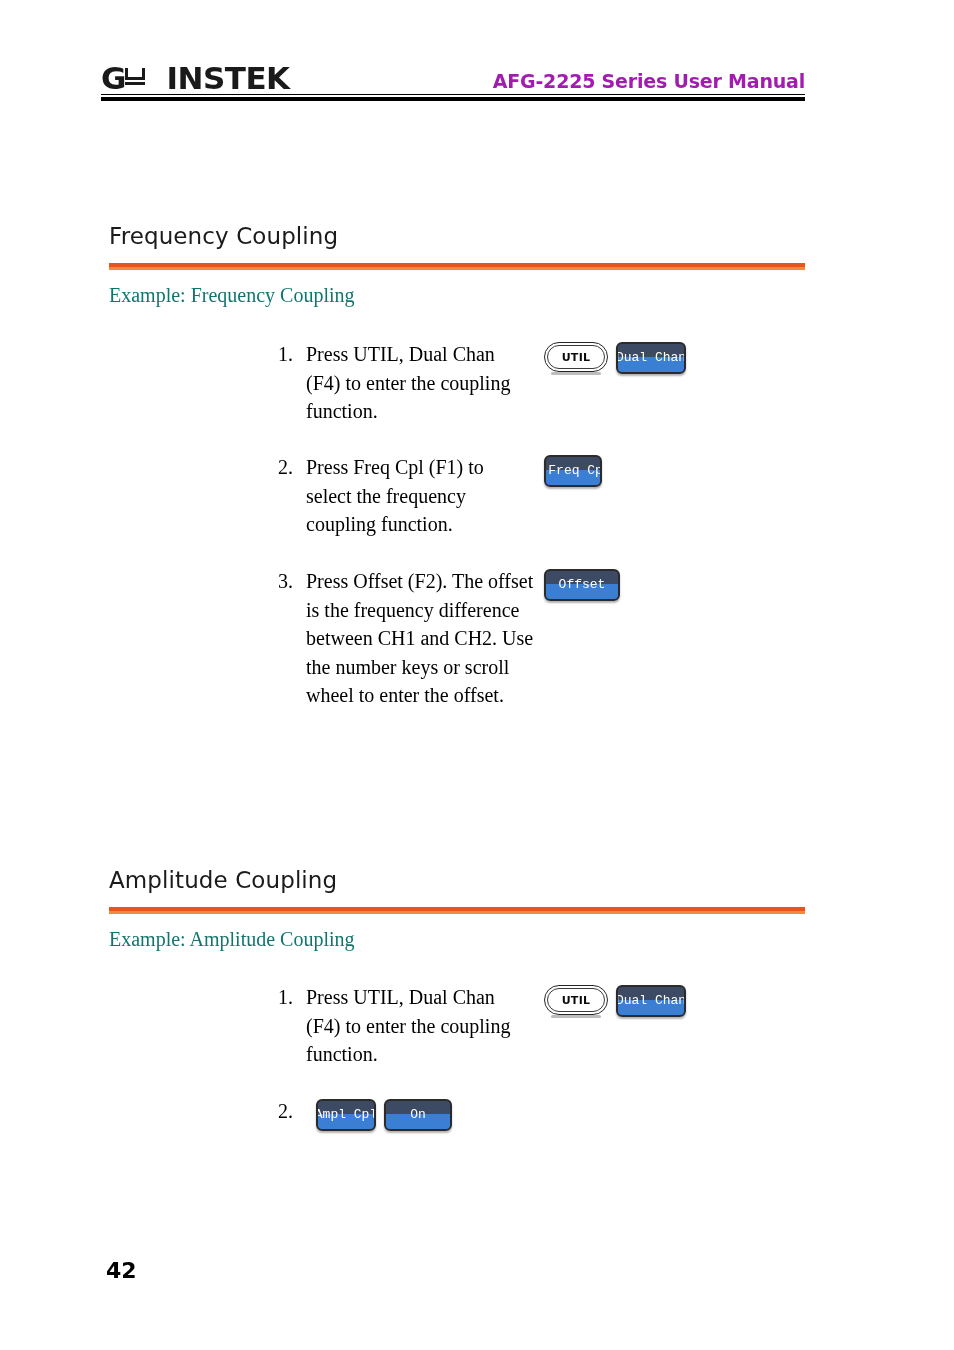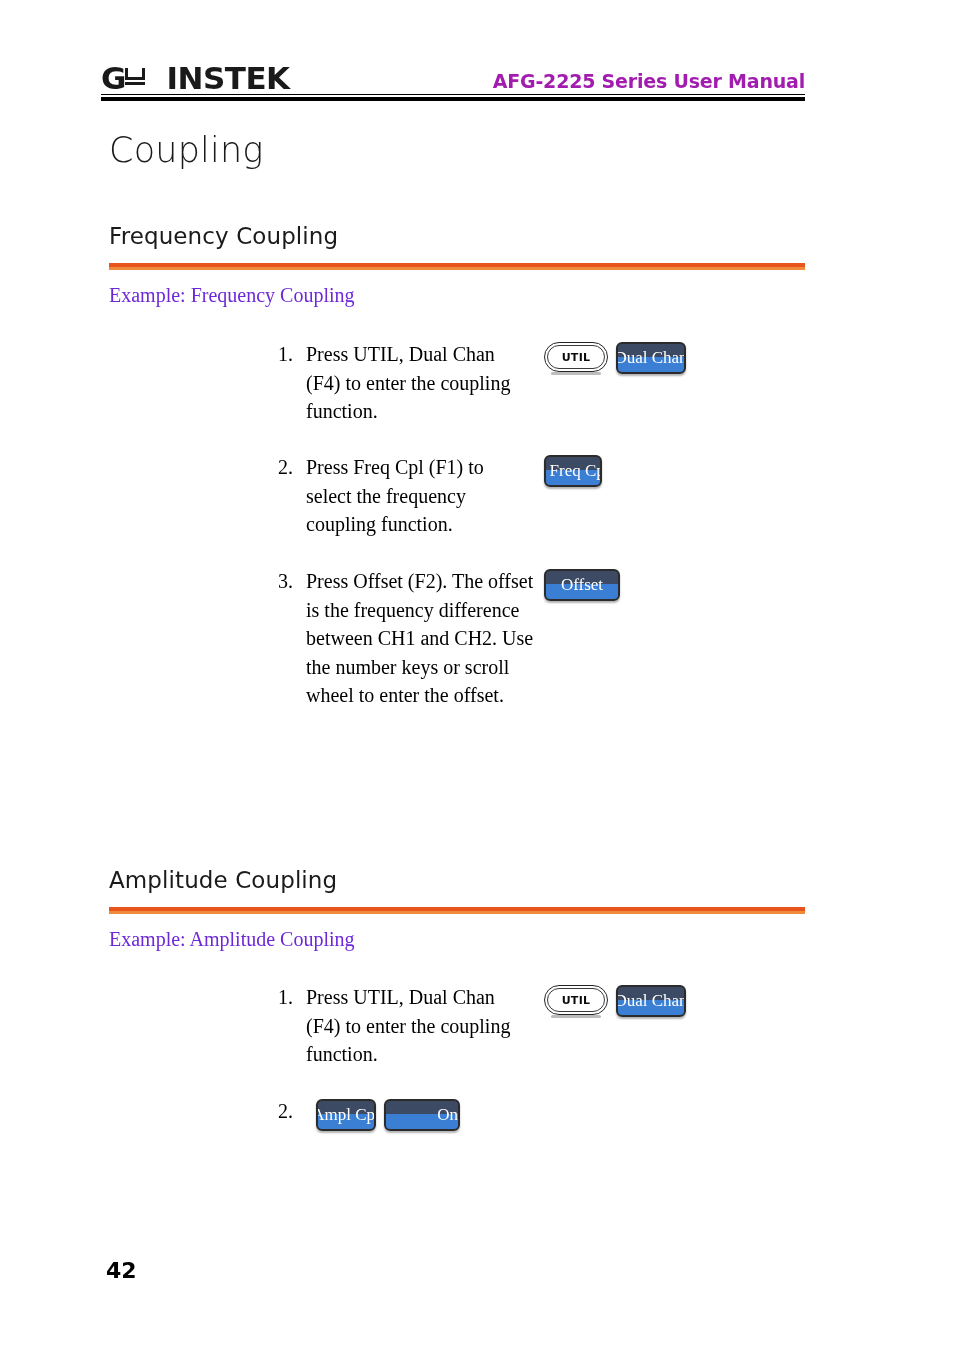--- a/index.html
+++ b/index.html
@@ -136,21 +136,21 @@
   .section-head .rule-light {
     height: 3px;
     background: #f08a3c;
   }
 
   .example-line {
     position: absolute;
     left: 109px;
     font-size: 20px;
     font-family: "Liberation Serif", serif;
-    color: #6d28d9;
+    color: #0f766e;
   }
 
   
   .step {
     position: absolute;
     display: flex;
     align-items: flex-start;
   }
   .step .num {
     width: 36px;
@@ -235,34 +235,34 @@
                 #3d4a63 45%,
                 #3b7fd4 45%,
                 #3b7fd4 100%);
     box-shadow: 0 2px 2px rgba(0,0,0,0.30);
     display: flex;
     align-items: center;
     justify-content: center;
     overflow: hidden;
   }
   .softkey .txt {
-    font-family: Liberation Serif, serif;
-    font-size: 17px;
+    font-family: Liberation Mono, monospace;
+    font-size: 13px;
     color: #ffffff;
     line-height: 1;
     white-space: nowrap;
     position: relative;
     top: -1px;
     letter-spacing: 0px;
   }
   .softkey.w-dualchan { width: 70px; }
   .softkey.w-freqcpl  { width: 58px; padding-left: 13px; }
   .softkey.w-offset   { width: 76px; }
   .softkey.w-amplcpl  { width: 60px; }
-  .softkey.w-on       { width: 76px; justify-content: flex-end; }
+  .softkey.w-on       { width: 68px; }
 
   
   .page-number {
     position: absolute;
     left: 106px;
     top: 1258px;
     font-family: "DejaVu Sans", sans-serif;
     font-weight: bold;
     font-size: 22px;
     color: #000000;
@@ -281,21 +281,20 @@
     </div>
     <div class="doc-title">AFG-2225 Series User Manual</div>
   </div>
 
   <div class="header-rule">
     <div class="thin"></div>
     <div class="gap"></div>
     <div class="thick"></div>
   </div>
 
-  <div class="chapter-title">Coupling</div>
 
   <div class="section-head" style="top:222px;">
     <div class="label">Frequency Coupling</div>
     <div class="rule-dark"></div>
     <div class="rule-light"></div>
   </div>
 
   <div class="example-line" style="top:284px;">Example: Frequency Coupling</div>
 
   <div class="step" style="left:270px; top:340px;">

